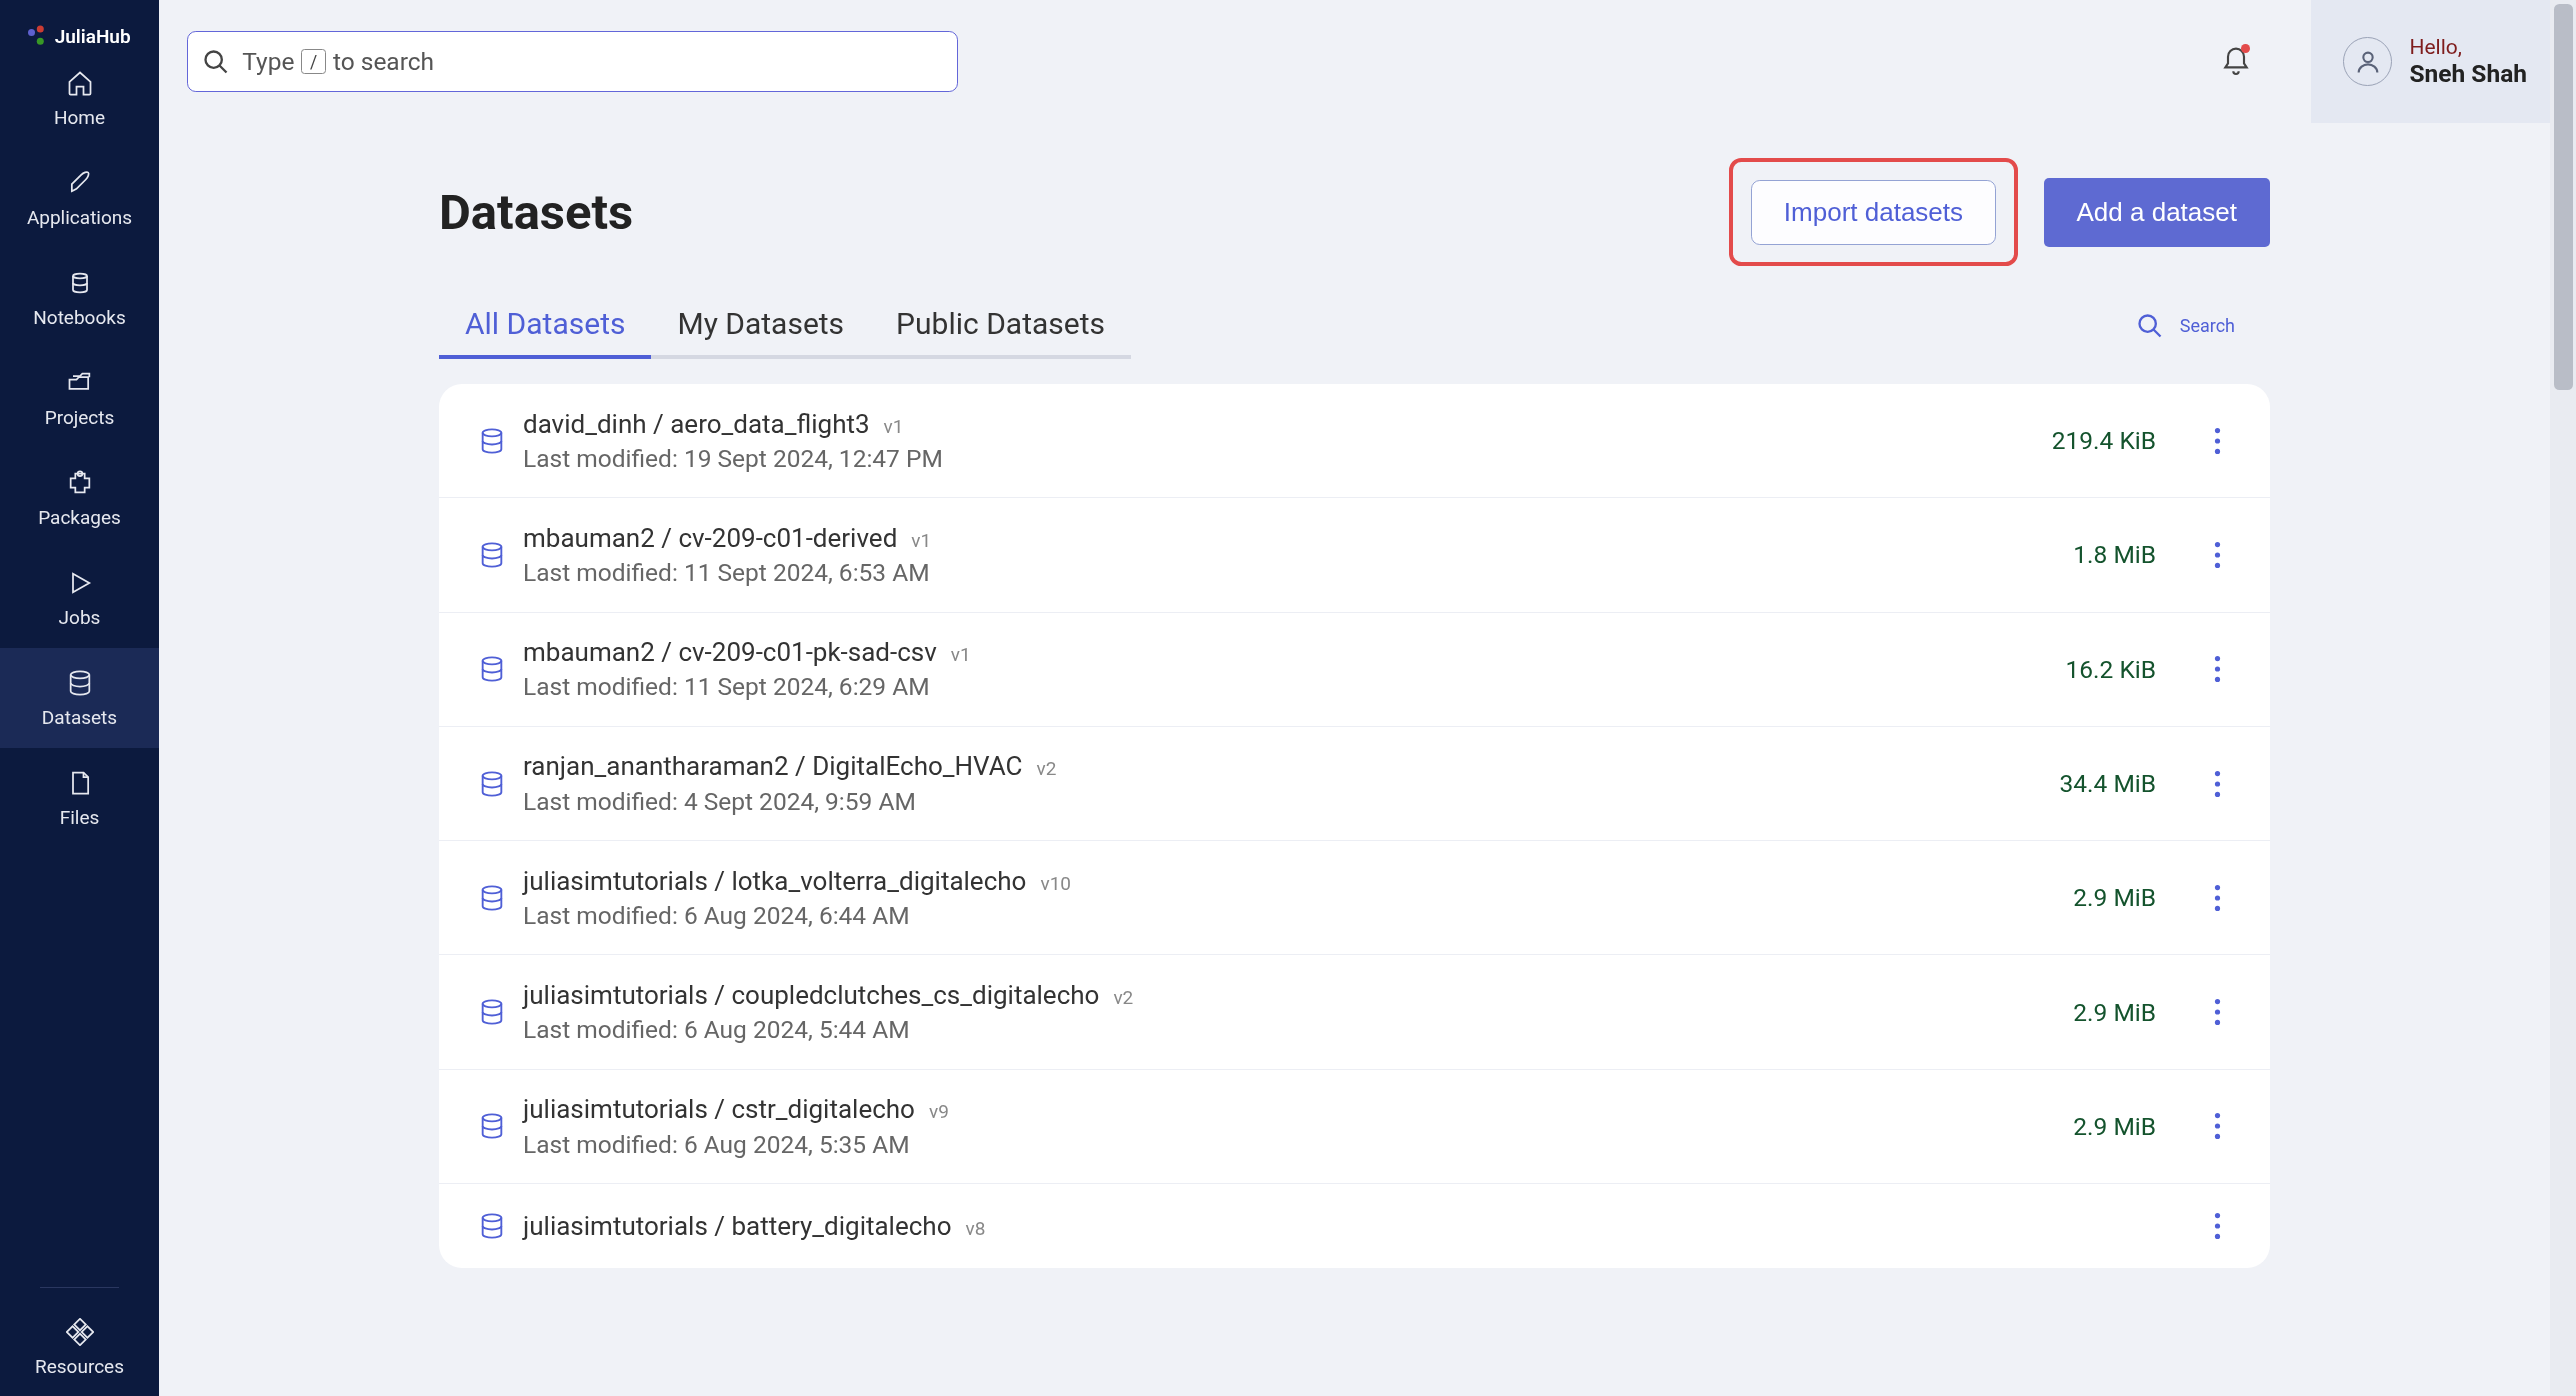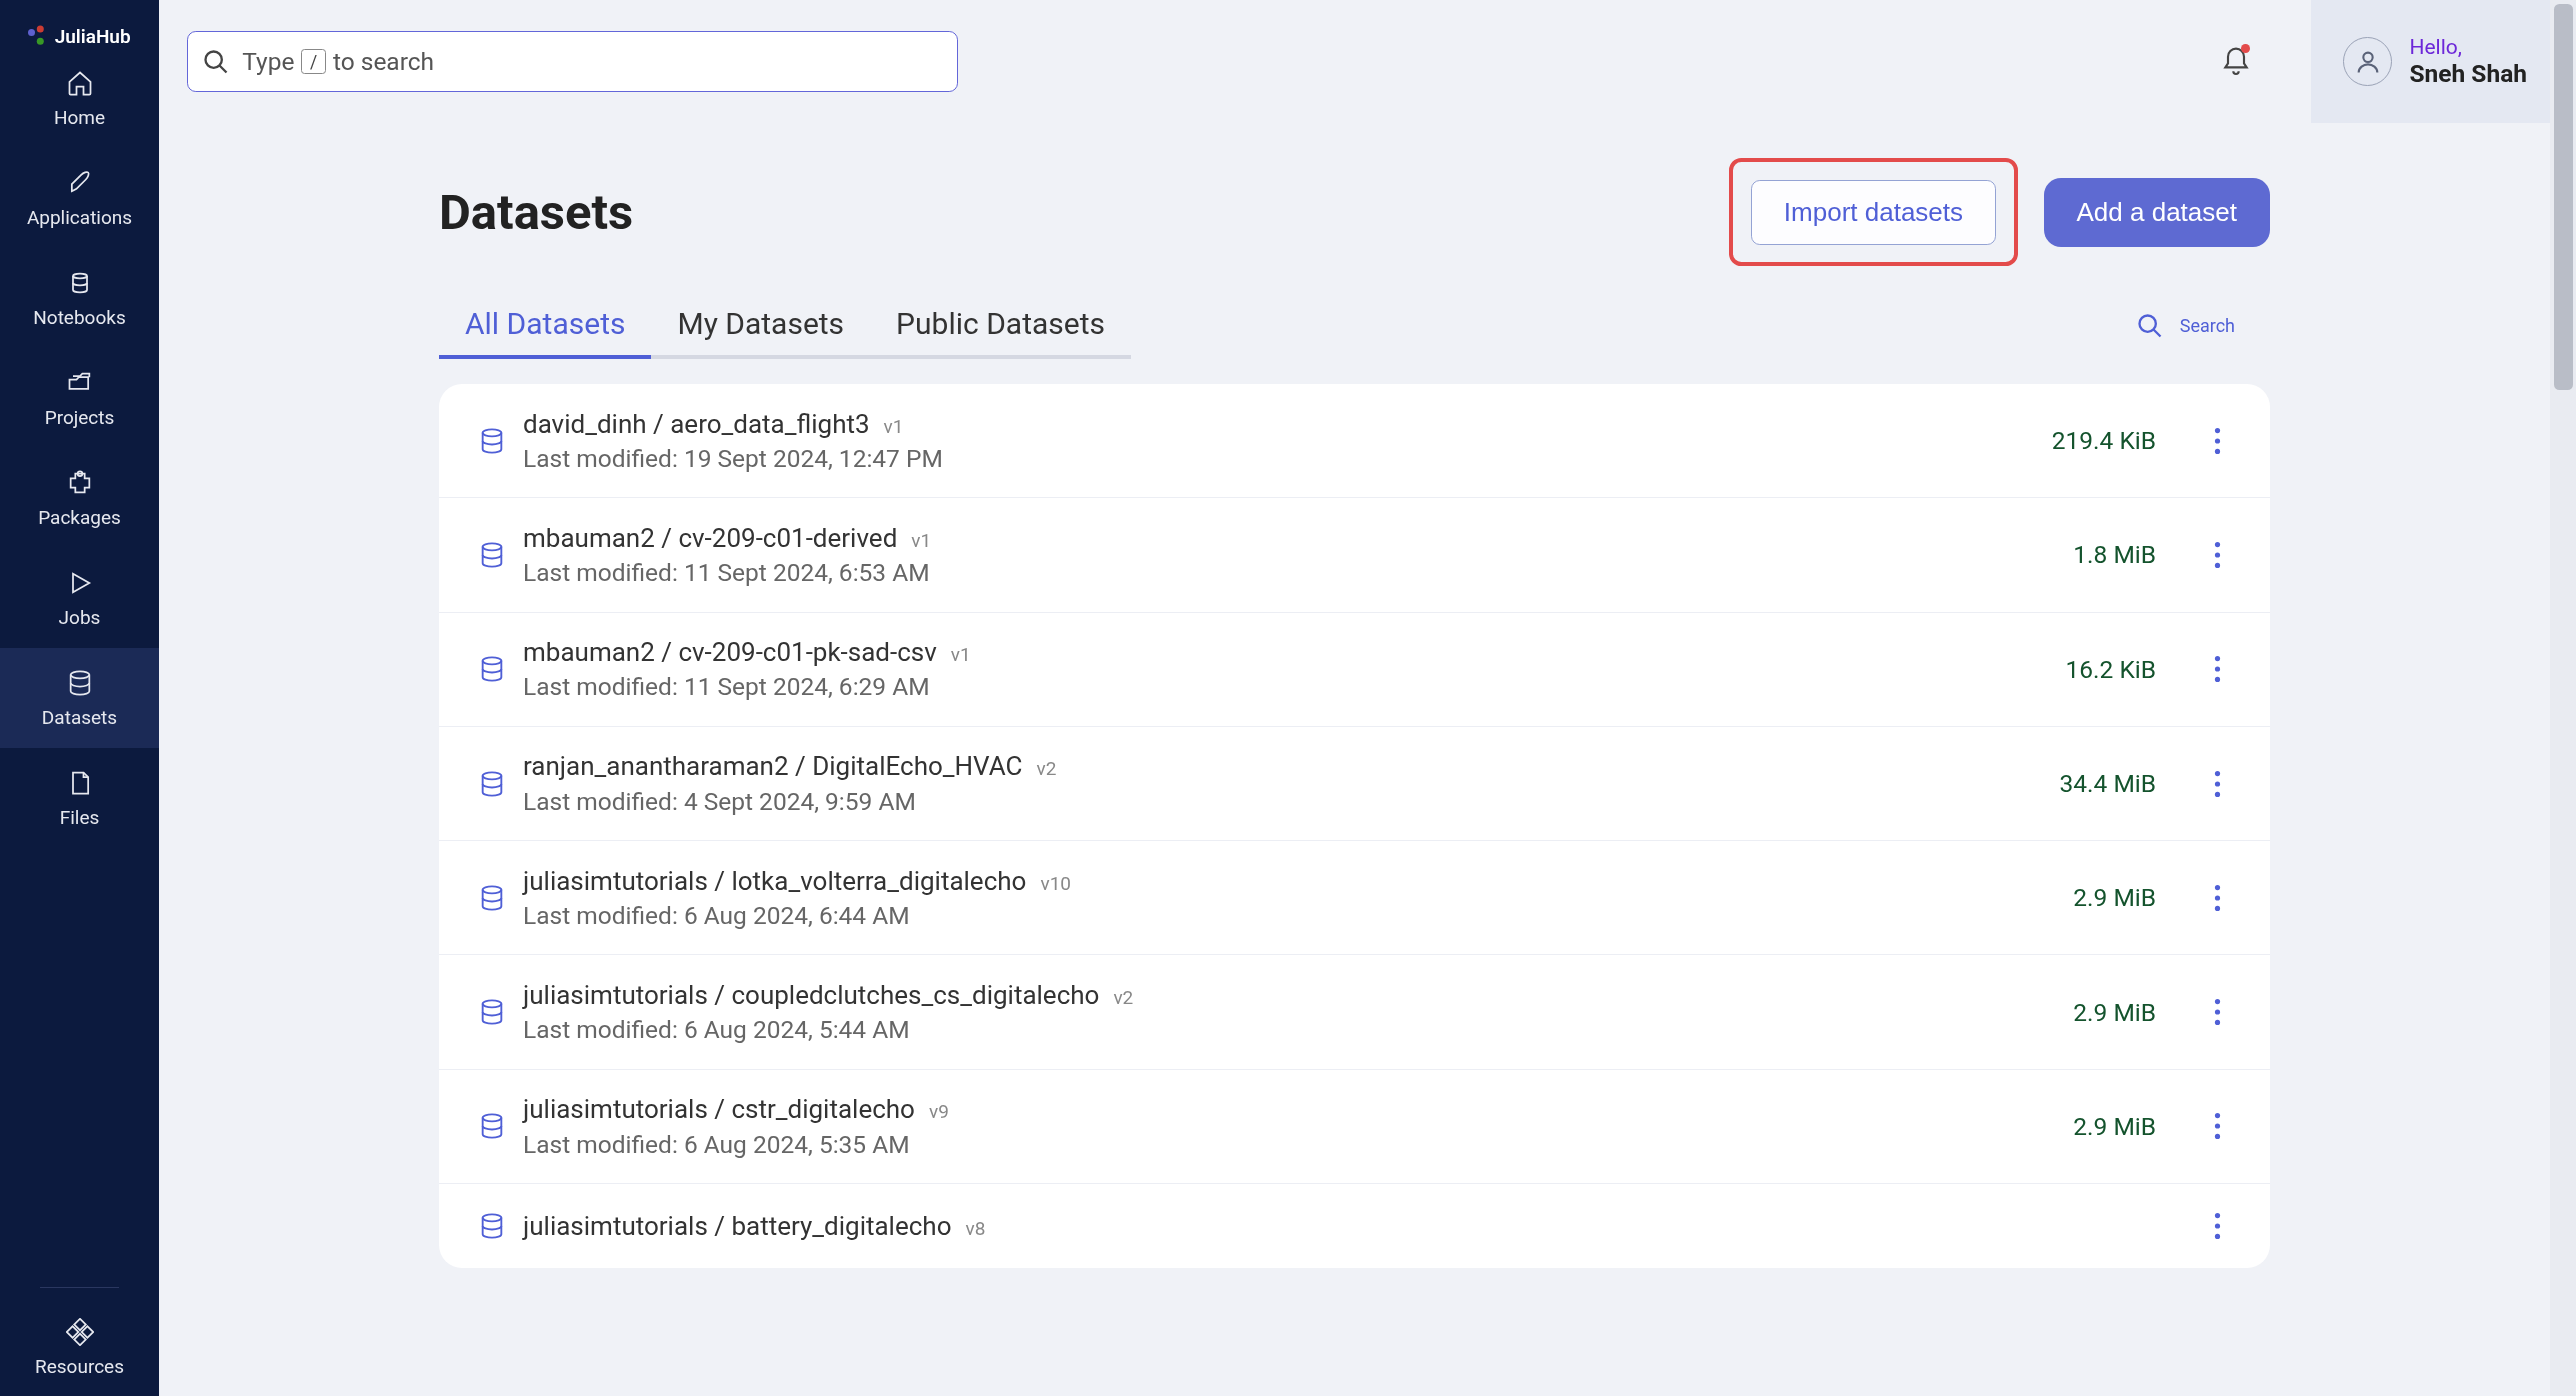--- a/index.html
+++ b/index.html
@@ -148,21 +148,21 @@
   gap: 17.5px;
 }
 .avatar {
   width: 49px; height: 49px;
   border-radius: 50%;
   border: 1.8px solid #9aa2b6;
   display:flex; align-items:center; justify-content:center;
 }
 .avatar svg { width: 28px; height: 28px; stroke:#5a6278; fill:none; stroke-width:1.8;}
 .user-text { display:flex; flex-direction:column; }
-.user-hello { font-size: 21px; color:#6d28d9; }
+.user-hello { font-size: 21px; color:#7f1d1d; }
 .user-name { font-size: 24.5px; font-weight: 700; color:#222; }
 
 .content {
   flex: 1;
   padding: 35px 0 0 0;
   overflow-y: auto;
 }
 .content-inner {
   max-width: 1831px;
   margin: 0 0 0 280px;
@@ -195,21 +195,21 @@
   font-size: 26px;
   padding: 16px 32px;
   border-radius: 8.8px;
   cursor: pointer;
 }
 .btn-primary {
   background: #5e6ad2;
   color:#fff;
   font-size: 26px;
   padding: 19px 33px;
-  border-radius: 17px;
+  border-radius: 5px;
   border:none;
   cursor:pointer;
 }
 .tabs-row {
   display:flex;
   align-items:center;
   border-bottom: 0.9px solid transparent;
   margin-bottom: 0;
 }
 .tab {

